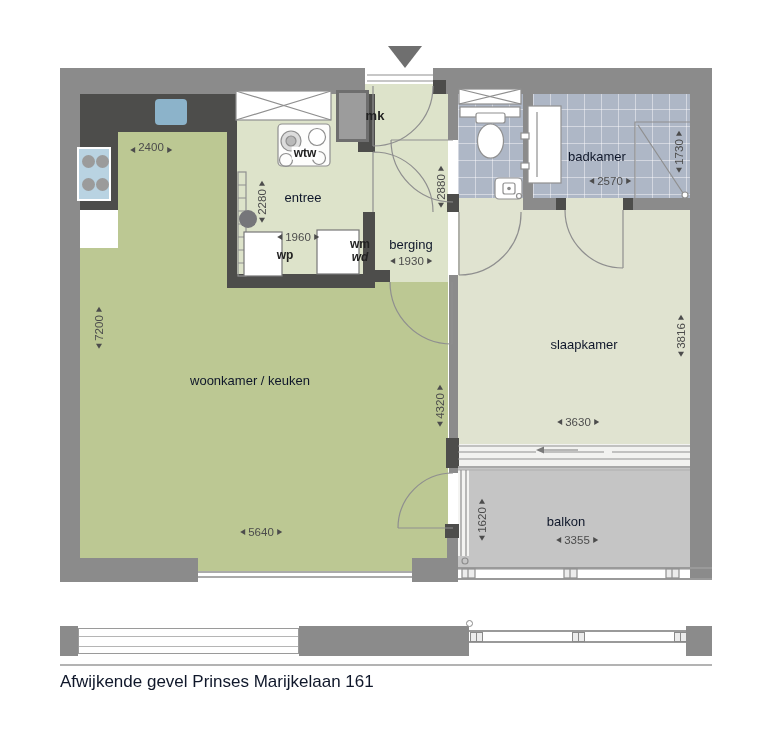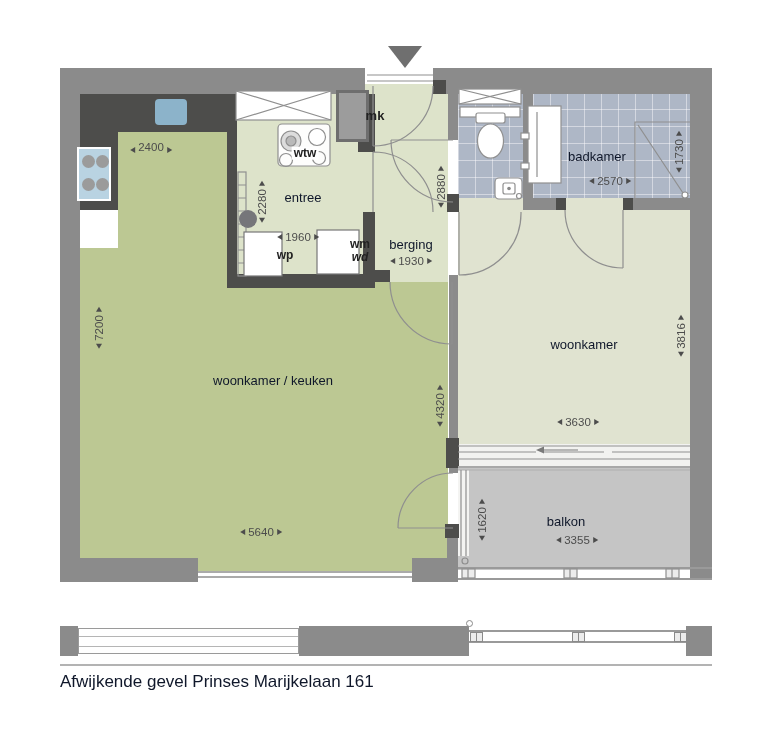--- a/index.html
+++ b/index.html
@@ -195,25 +195,25 @@
           <path d="M672,569 V578"></path>
         <circle cx="465" cy="561" r="3"></circle>
       </g>
 
       <path d="M198,572 H412 M198,577 H412" stroke-width="1.5"></path>
     </g>
   </svg>
 
   <div id="entry-triangle"></div>
 
-  <div class="room-label" style="left:273px;top:380px;">woonkamer / keuken</div>
+  <div class="room-label" style="left:250px;top:380px;">woonkamer / keuken</div>
   <div class="room-label" style="left:303px;top:197px;">entree</div>
   <div class="room-label" style="left:411px;top:244px;">berging</div>
   <div class="room-label" style="left:597px;top:156px;">badkamer</div>
-  <div class="room-label" style="left:584px;top:344px;">woonkamer</div>
+  <div class="room-label" style="left:584px;top:344px;">slaapkamer</div>
   <div class="room-label" style="left:566px;top:521px;">balkon</div>
 
   <div class="fixlabel" style="left:353px;top:116px;font-size:13px;">mk</div>
   <div class="fixlabel" style="left:305px;top:153px;background:#fff;padding:0 2px;">wtw</div>
   <div class="fixlabel" style="left:263px;top:255px;">wp</div>
   <div class="fixlabel" style="left:338px;top:251px;">
     <span style="display:block;">wm</span>
     <span style="display:block;font-style:italic;">wd</span>
   </div>
 

